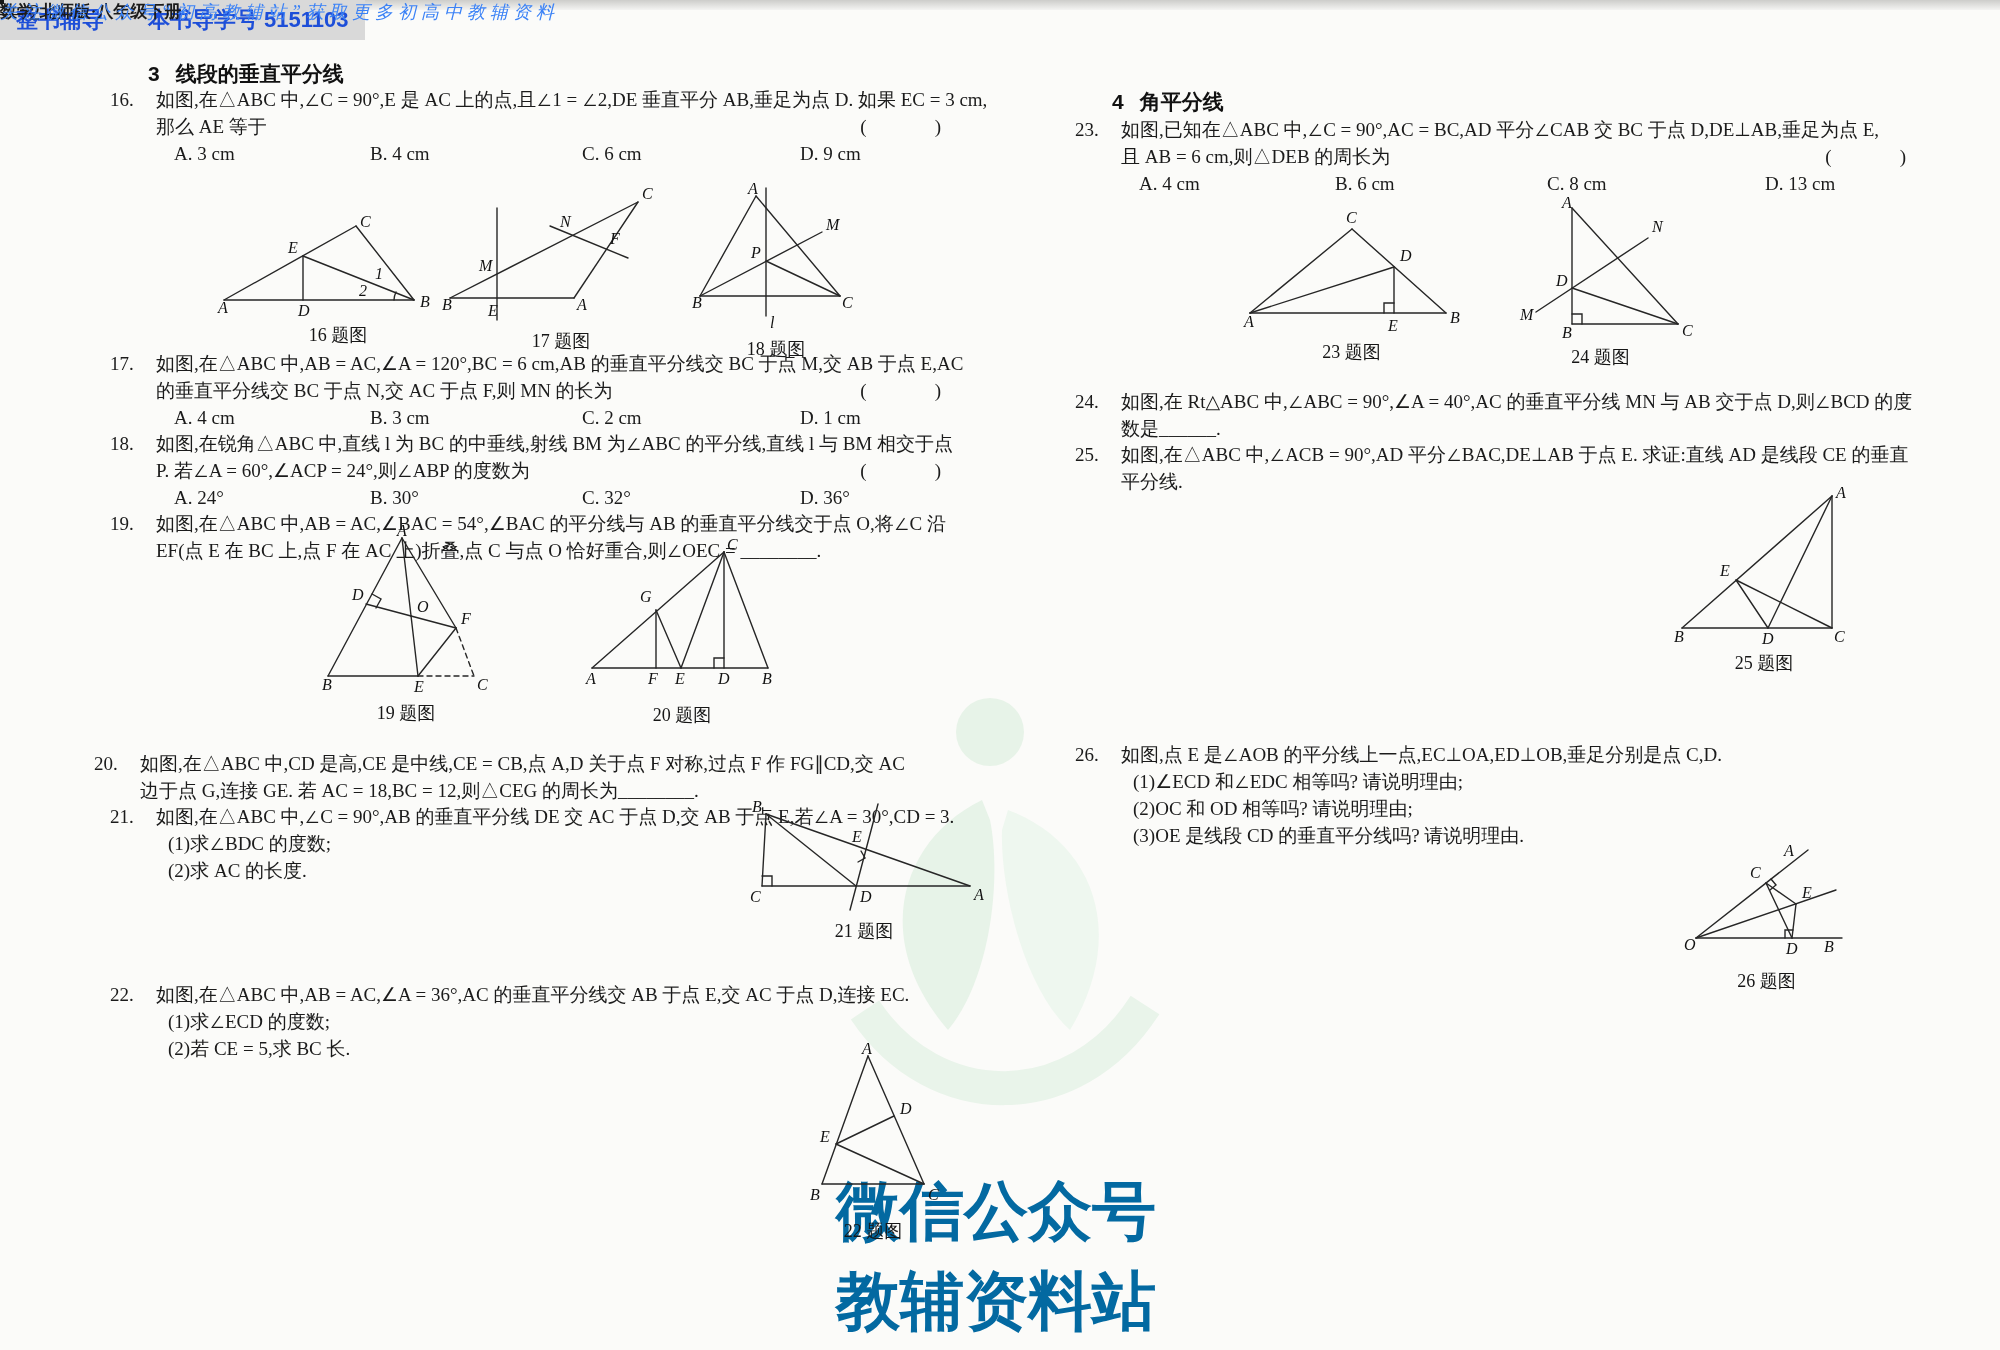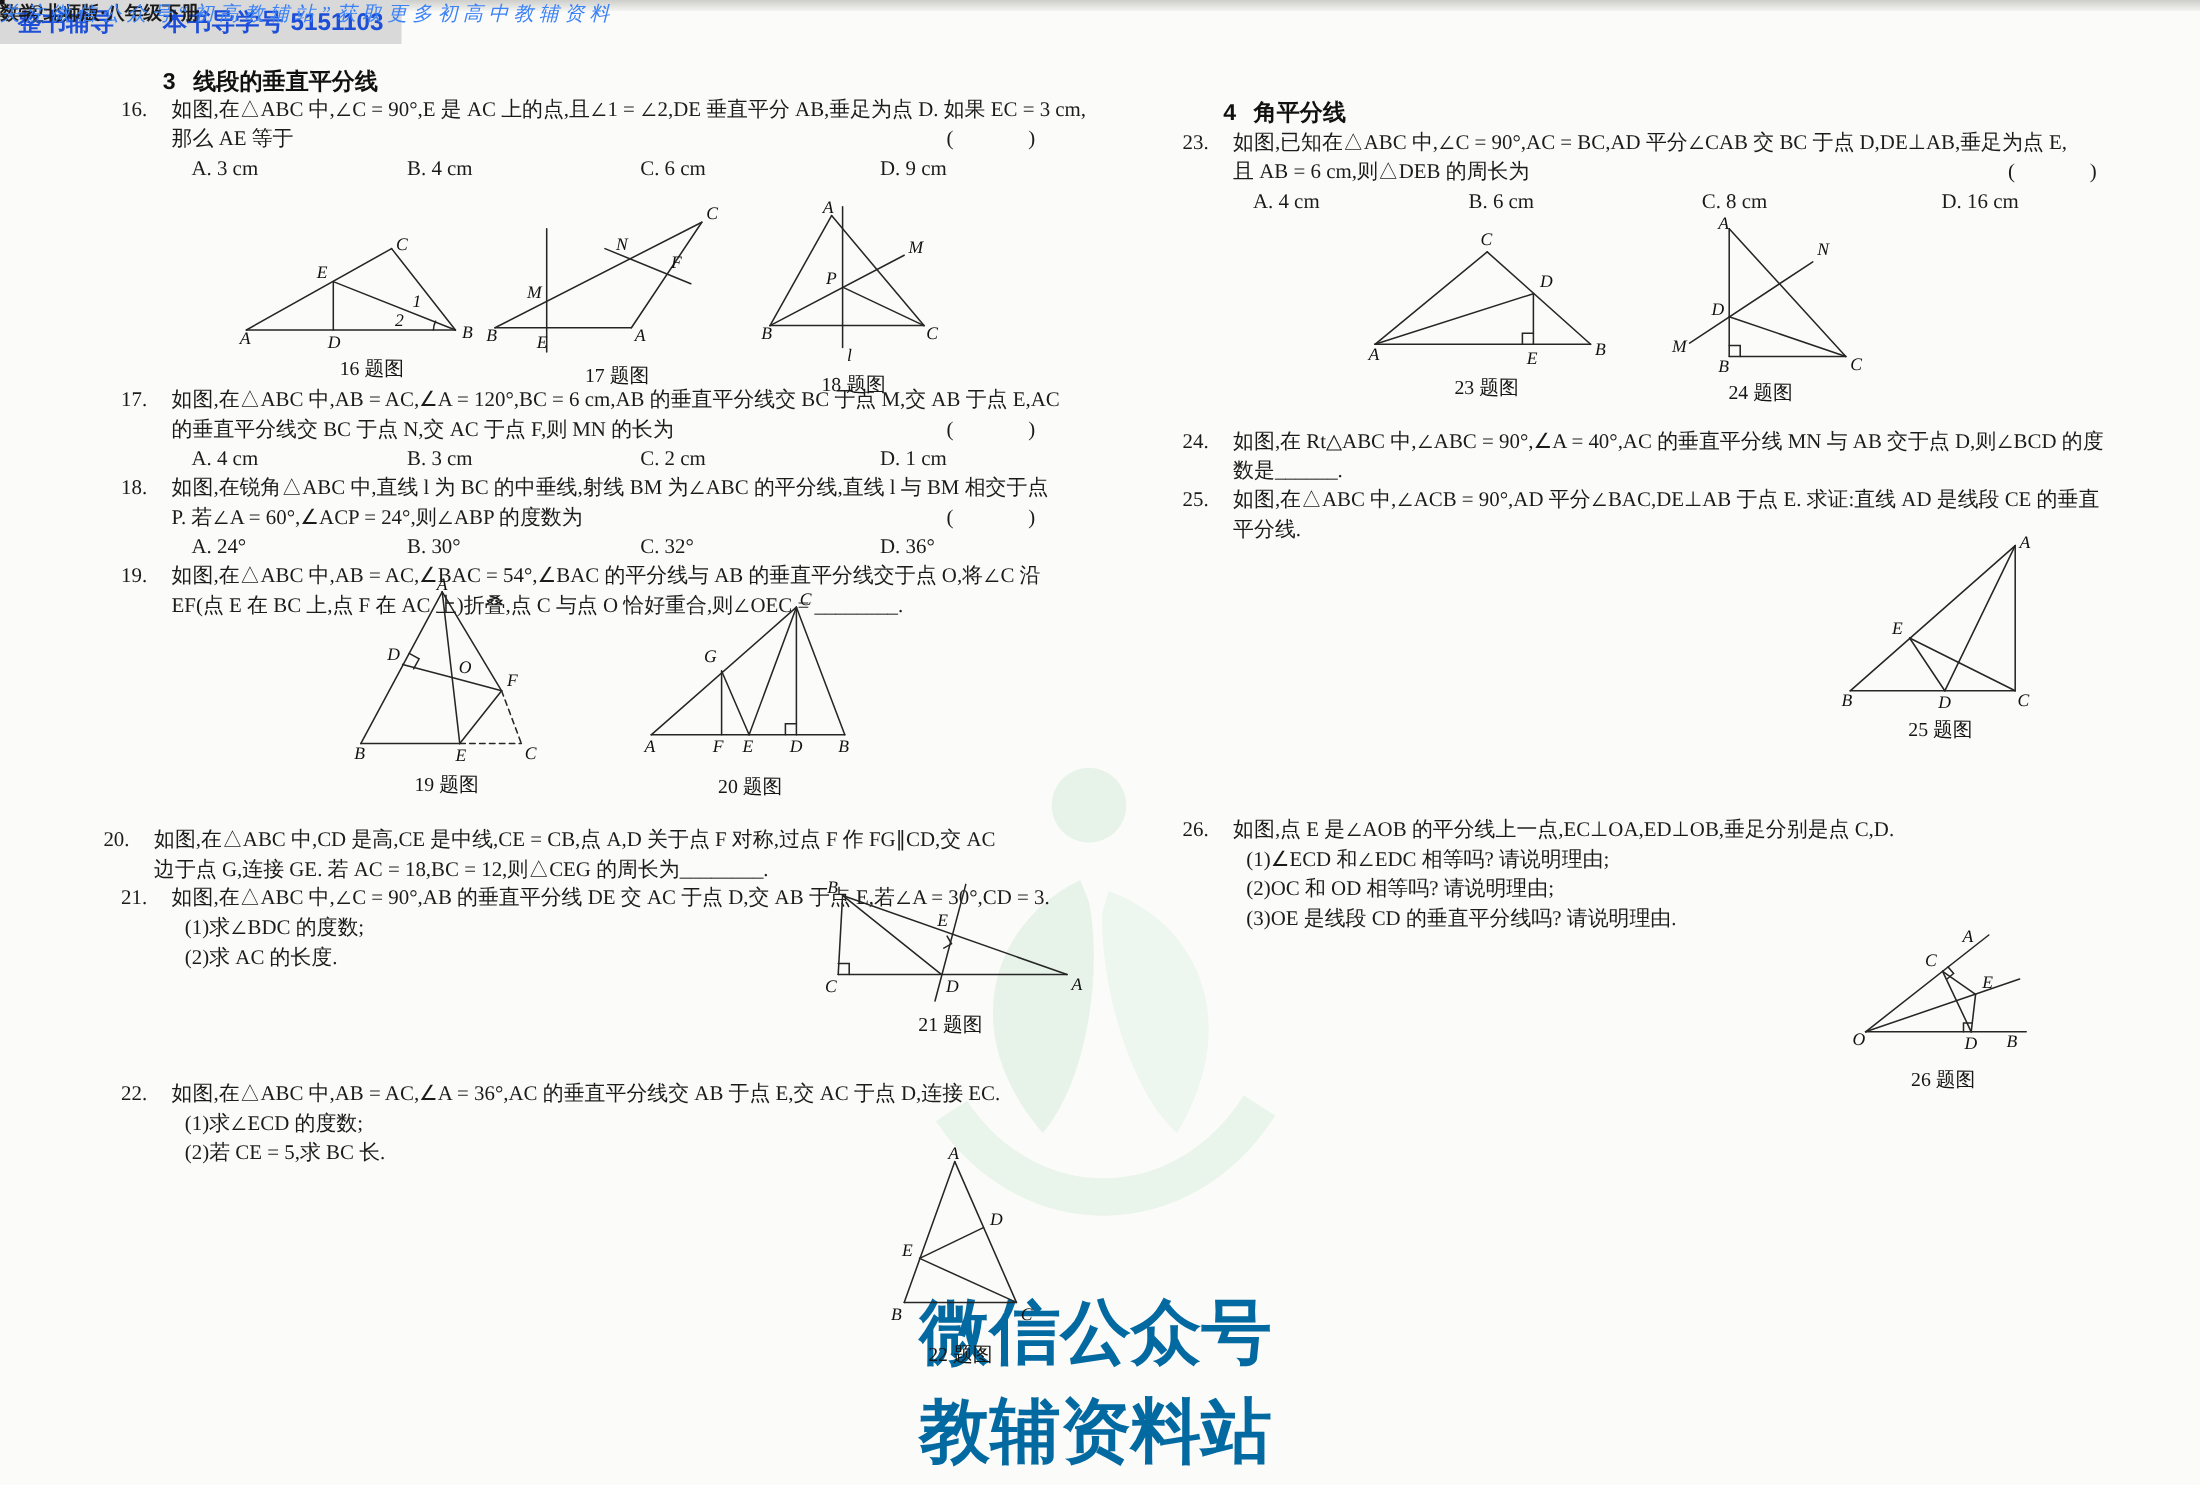--- a/index.html
+++ b/index.html
@@ -293,21 +293,21 @@
   <div class="first">
       <span class="qnum">23.</span>
     <span>如图,已知在△ABC 中,∠C = 90°,AC = BC,AD 平分∠CAB 交 BC 于点 D,DE⊥AB,垂足为点 E,</span>
     </div>
   <div class="cont"><span>且 AB = 6 cm,则△DEB 的周长为</span>
     <span class="paren">(　　)</span></div>
   <div class="opts">
     <span>A. 4 cm</span>
     <span>B. 6 cm</span>
     <span>C. 8 cm</span>
-    <span>D. 16 cm</span>
+    <span>D. 13 cm</span>
   </div>
 </div>
 
 <div class="fig" style="left:1244px;top:205px">
   <svg width="215" height="130" viewBox="0 0 215 130">
     <g>
       <line x1="6" y1="108" x2="202" y2="108"></line>
         <line x1="6" y1="108" x2="108" y2="24"></line>
       <line x1="108" y1="24" x2="202" y2="108"></line>
         <line x1="6" y1="108" x2="150" y2="62"></line>

